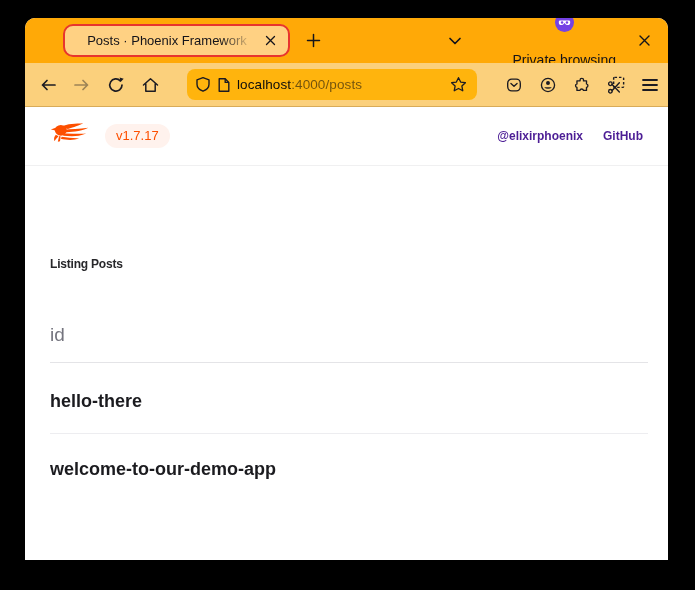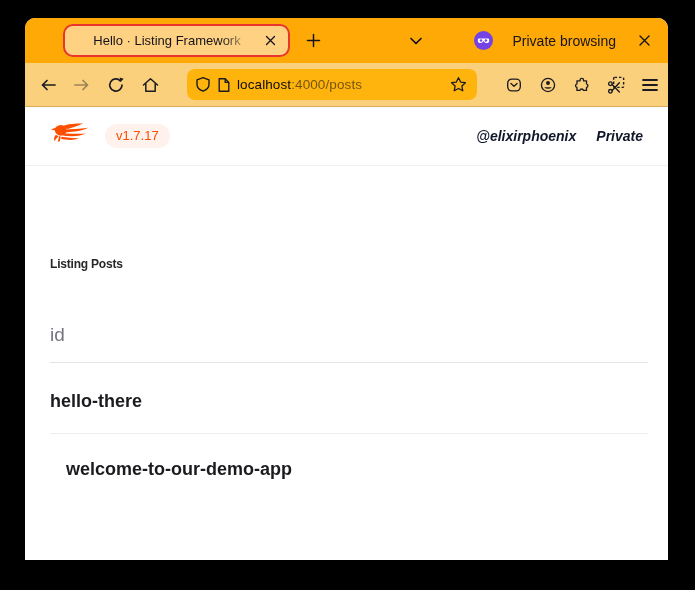--- a/index.html
+++ b/index.html
@@ -43,21 +43,21 @@
     content:""; position:absolute; right:0; top:0; bottom:0; width:38px;
     background:linear-gradient(to right, rgba(255,209,131,0), #ffd183 85%);
   }
   .icon-btn {
     display:flex; align-items:center; justify-content:center;
     width:28px; height:28px; border-radius:6px;
     color:#1c1b22; flex:none; cursor:pointer; background:transparent; border:none;
   }
   .icon-btn.small { width:22px; height:22px; }
   .spacer { flex:1; }
-  .private-chip { display:flex; align-items:center; gap:20px; margin-left:44px; }
+  .private-chip { display:flex; align-items:center; gap:20px; margin-left:44px;flex-direction:column; }
   .mask-badge {
     width:19px; height:19px; border-radius:50%; background:#7542e4;
     display:flex; align-items:center; justify-content:center; flex:none;
   }
   .private-label { font-size:14px; color:#15141a; white-space:nowrap; }
   .winclose { margin-left:14px; margin-right:0; }
   
   .toolbar {
     flex:none; height:44px; background:#fbd07c;
     display:flex; align-items:center; gap:4px;
@@ -88,53 +88,53 @@
   }
   .brand { display:flex; align-items:center; gap:15px; }
   .logo-link { display:flex; align-items:center; text-decoration:none; }
   .version-badge {
     background:#fff2ed; color:#fd4f00;
     font-size:13px; font-weight:500;
     padding:4px 11px; border-radius:999px; line-height:16px;
   }
   .site-nav { display:flex; align-items:center; gap:20px; }
   .nav-link {
-    font-size:14px; font-weight:700; color:#0f172a;
-    text-decoration:none; white-space:nowrap;font-style:italic;
+    font-size:12px; font-weight:700; color:#4c1d95;
+    text-decoration:none; white-space:nowrap;
   }
   .cta-btn {
     background:#f3f3f4; border-radius:8px;
     padding:8px 13px; line-height:14px;
   }
   main { padding:88px 20px 0 25px; }
   .page-title {
     font-size:12px; line-height:20px; font-weight:700;
     color:#27272a; letter-spacing:-.2px;
   }
   .posts-table { margin-top:50px; }
   .thead-cell {
     font-size:19px; color:#74747e; font-weight:400;
     padding-bottom:16px; border-bottom:1px solid #e4e4e7;
   }
   .trow {
     font-size:18px; font-weight:700; color:#1b1b1f;
     padding:28px 0 21px; cursor:pointer;
   }
   .trow.first { border-bottom:1px solid #ededf0; }
-  .trow.second { padding-top:25px;margin-left:16px; }
+  .trow.second { padding-top:25px; }
   svg { display:block; }
 </style>
 </head>
 <body>
 
 <div class="window">
 
   <div class="tabbar">
     <div class="tab">
-      <span class="tab-title">Hello · Listing Framework</span>
+      <span class="tab-title">Posts · Phoenix Framework</span>
       <button class="icon-btn small">
         <span>
           <svg width="11" height="11" viewBox="0 0 11 11">
               <path d="M1.5 1.5 L9.5 9.5 M9.5 1.5 L1.5 9.5" stroke="#15141a" stroke-width="1.3" stroke-linecap="round"></path>
             </svg>
         </span>
       </button>
     </div>
     <button class="icon-btn" style="margin-left:9px">
       <span>
@@ -281,21 +281,21 @@
               <path d="M14 18.4 C21 19 29 20.6 35 20 C28 23.2 19 22 13 20.8 Z"></path>
               <path d="M7 16 C5 18.2 4.3 20.6 5.4 23.6 C7 21.2 8.3 19.4 10.2 17.6 Z"></path>
               <path d="M11 17.4 L9.4 24.2 L12 23.8 L12.8 18 Z"></path>
             </svg>
           </span>
         </a>
         <span class="version-badge">v1.7.17</span>
       </div>
       <nav class="site-nav">
         <a class="nav-link">@elixirphoenix</a>
-        <a class="nav-link">Private</a>
+        <a class="nav-link">GitHub</a>
       </nav>
     </header>
 
     <main>
       <h1 class="page-title">Listing Posts</h1>
 
       <div class="posts-table">
         <div class="thead-cell">id</div>
         <div class="trow first">hello-there</div>
         <div class="trow second">welcome-to-our-demo-app</div>

